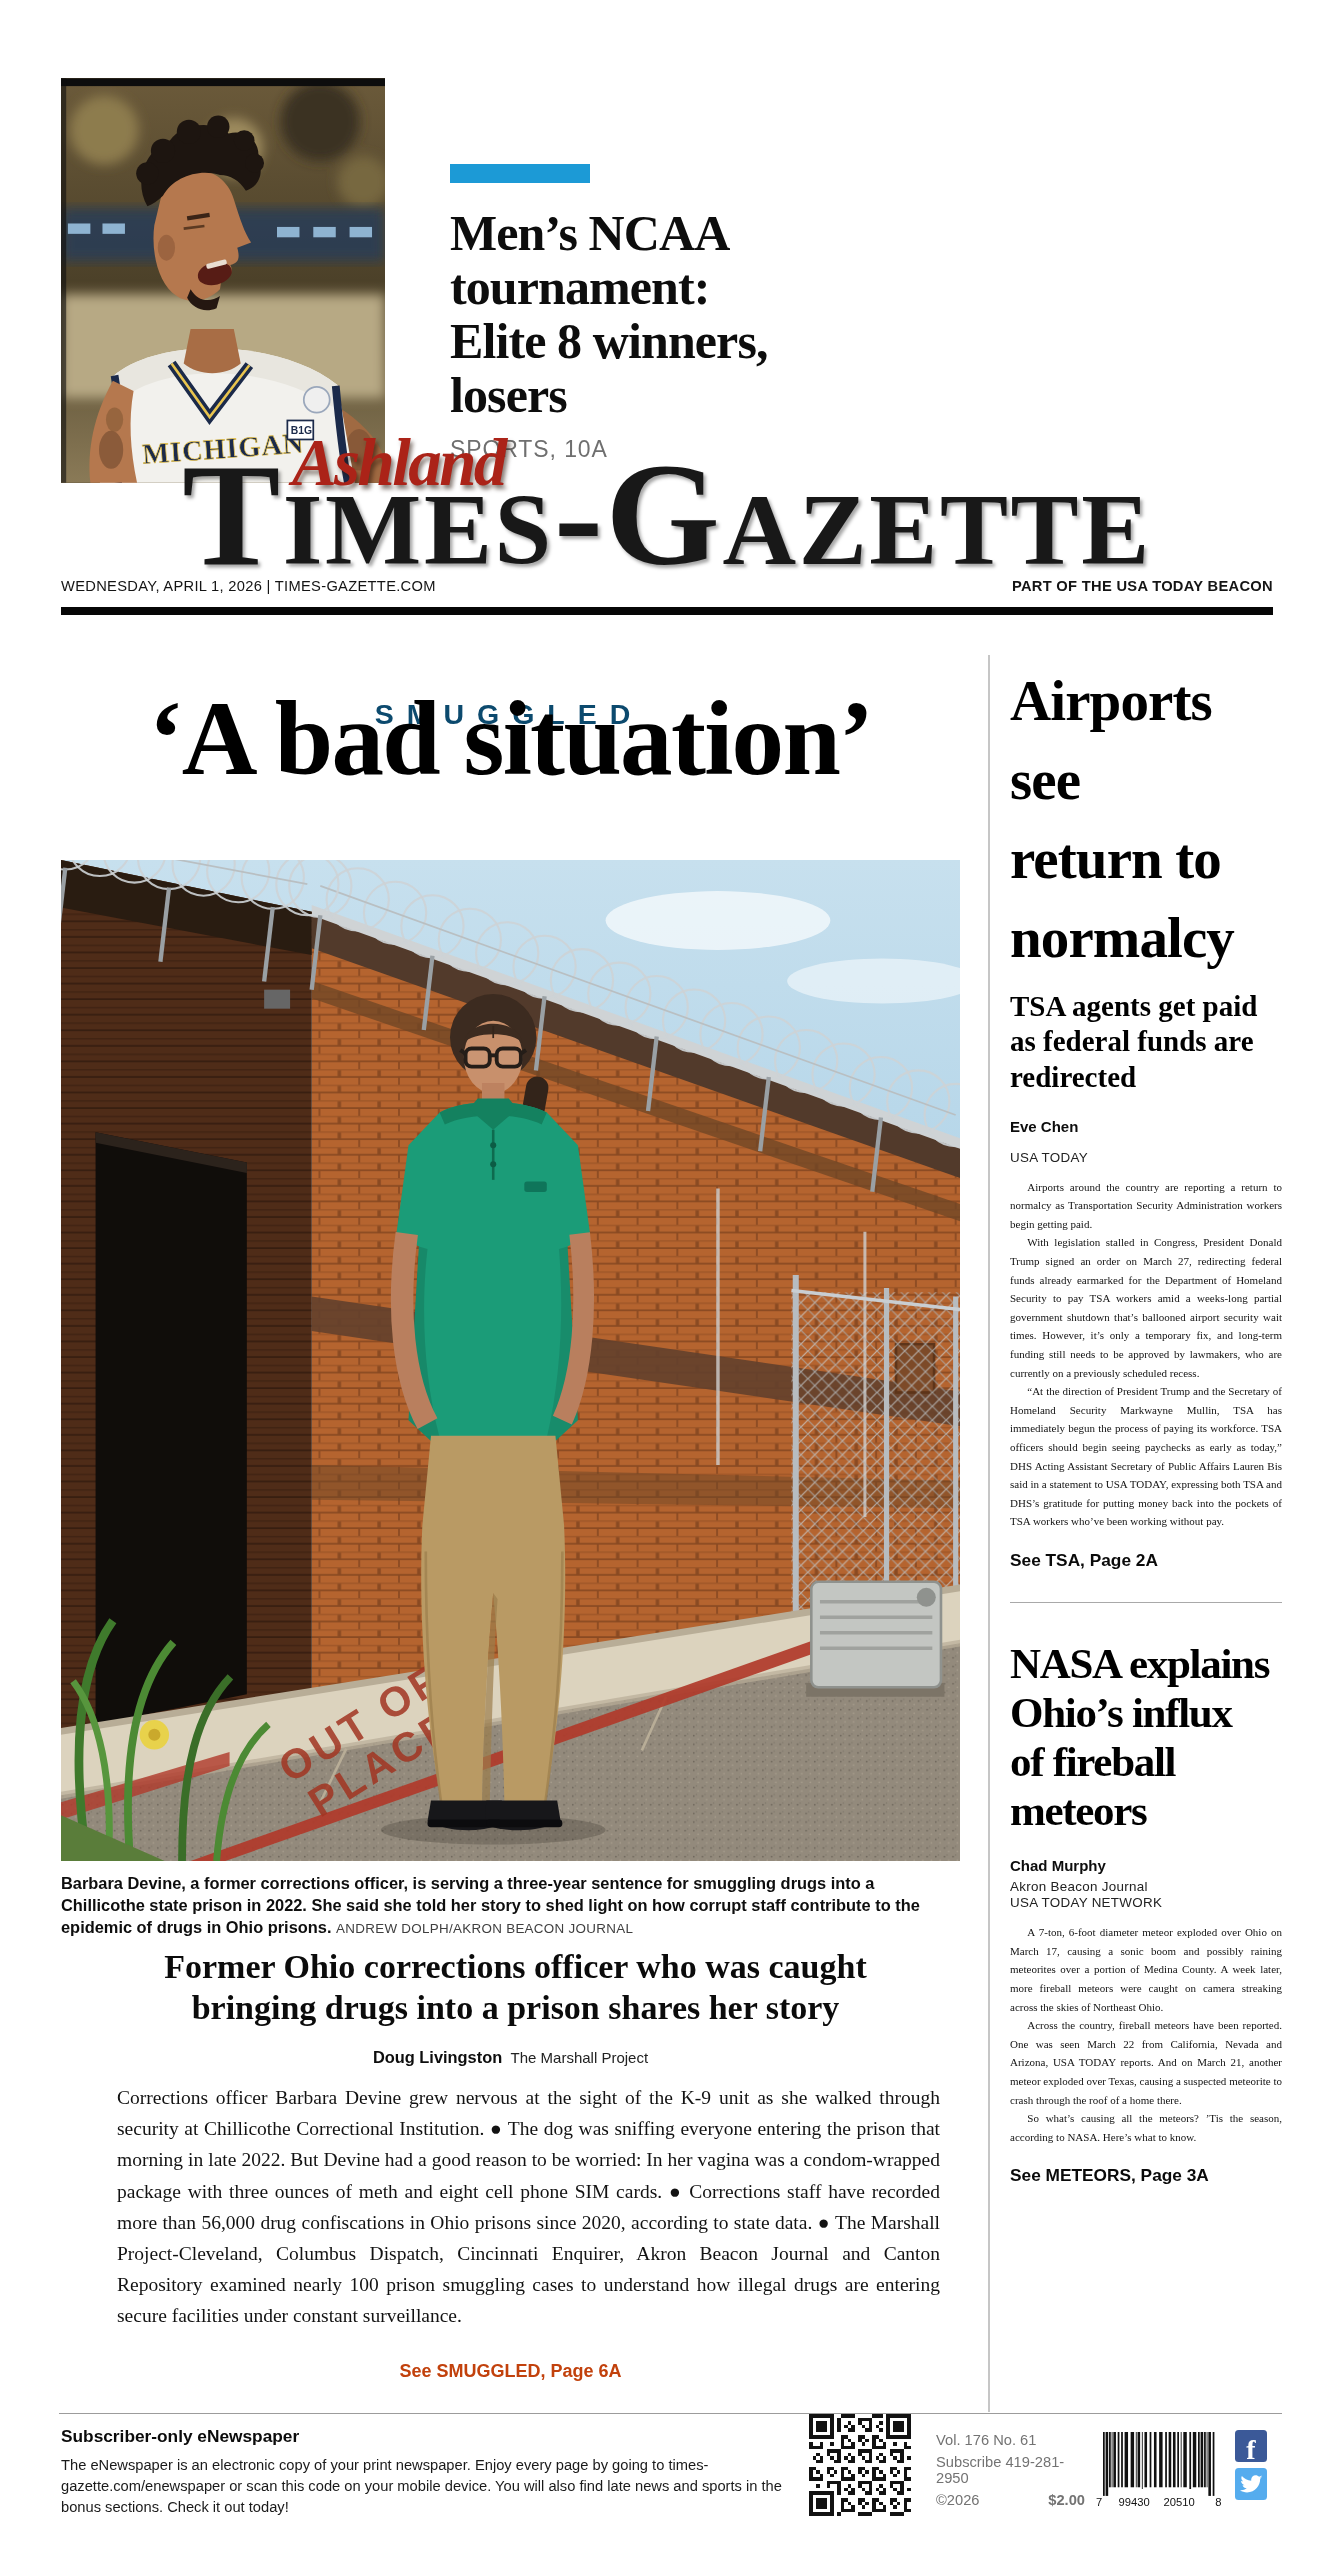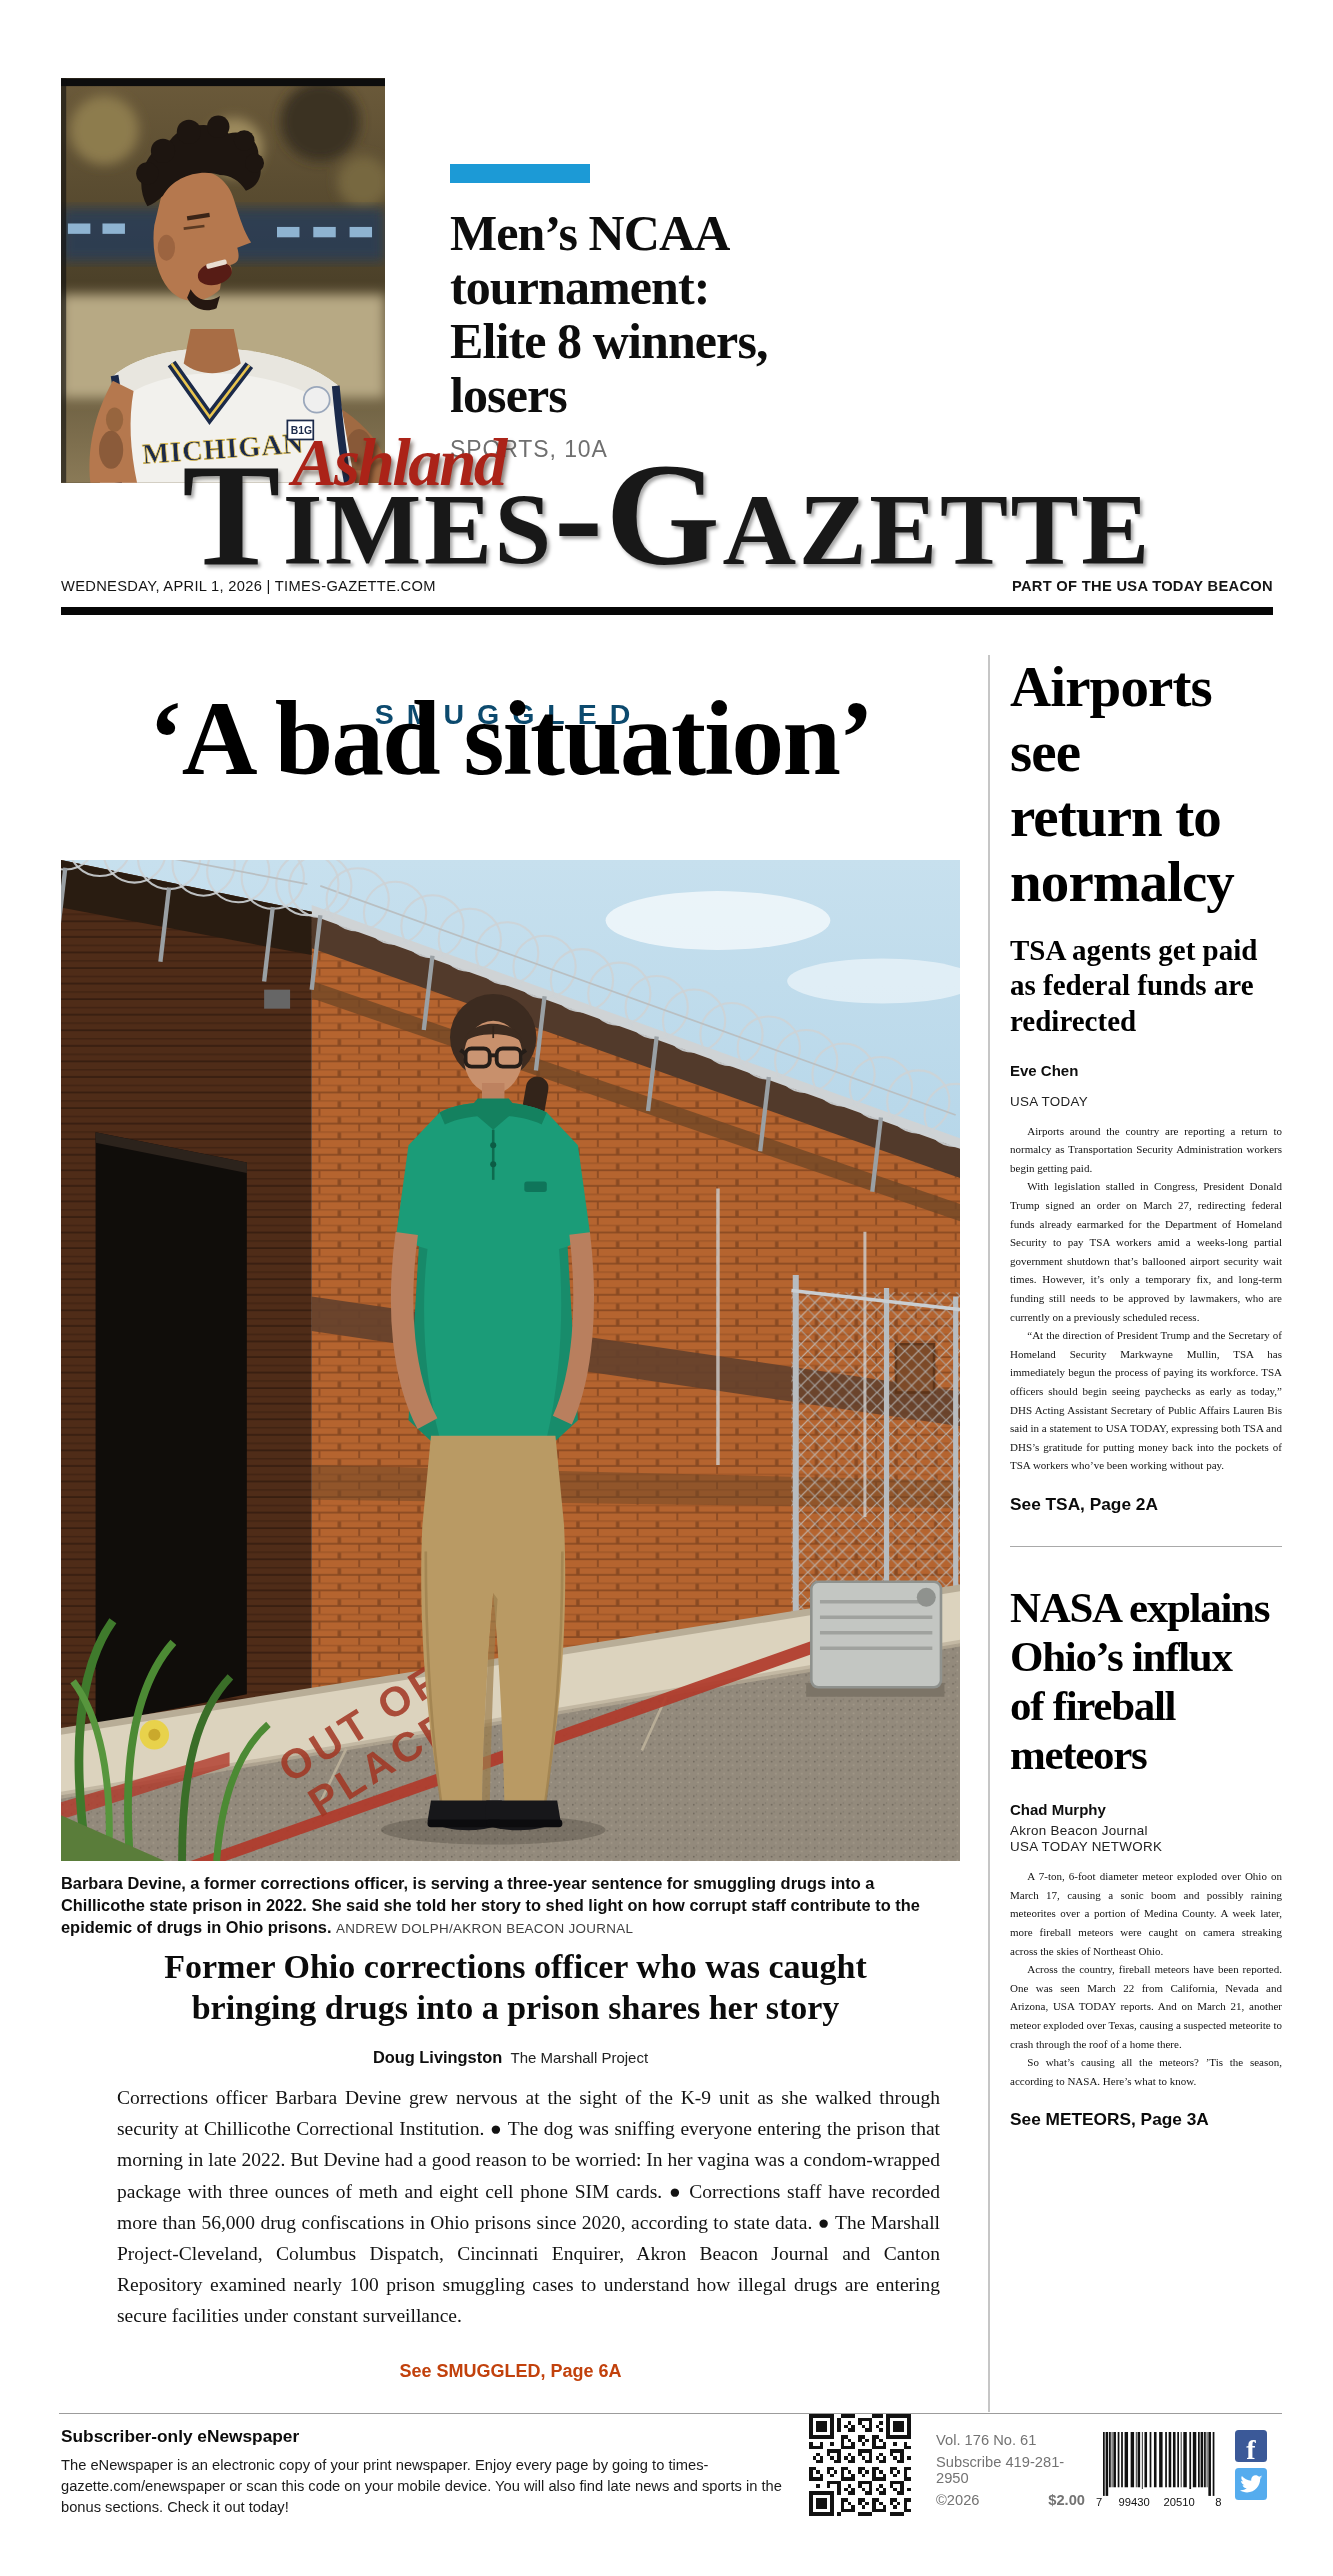--- a/index.html
+++ b/index.html
@@ -44,21 +44,21 @@
   .lead-byline b{font-size:16.4px;color:#0d0d0d;}
   .lead-body{left:117px;top:2082px;width:823px;font-family:"Liberation Serif",serif;font-size:19.5px;
       line-height:1.6;text-align:justify;color:#121212;}
   .lead-jump{left:61px;top:2361px;width:899px;text-align:center;font-weight:bold;font-size:18px;color:#c2410c;}
 
   .vrule{left:988px;top:655px;width:1.7px;height:1757px;background:#c6c6c6;}
 
   
   .right-col{left:1010px;top:654px;width:272px;}
   .rc-headline{font-family:"Liberation Serif",serif;font-weight:bold;color:#000;letter-spacing:-0.9px;}
-  .rc-headline.tsa div{font-size:57px;line-height:65px;}
+  .rc-headline.tsa div{font-size:57px;line-height:65px;margin-top:14px;}
   .rc-headline.meteors div{font-size:43px;line-height:49px;letter-spacing:-1.3px;}
   .rc-subhead{margin-top:19px;font-family:"Liberation Serif",serif;font-weight:bold;
       font-size:29px;line-height:1.22;color:#000;}
   .rc-byline{margin-top:22.5px;font-weight:bold;font-size:15px;color:#0d0d0d;}
   .rc-org{margin-top:15px;font-size:13.4px;letter-spacing:0.3px;color:#222;}
   .rc-body{margin-top:13px;font-family:Liberation Serif, serif;font-size:11px;line-height:18.6px;
       text-align:justify;color:#121212;-webkit-hyphens:auto;hyphens:auto;}
   .rc-body p{margin:0;text-indent:17.3px;}
   .rc-jump{margin-top:19px;font-weight:bold;font-size:17.3px;color:#0a0a0a;}
   .rc-divider{margin-top:31px;margin-bottom:36px;height:0.9px;background:#a9a9a9;}

